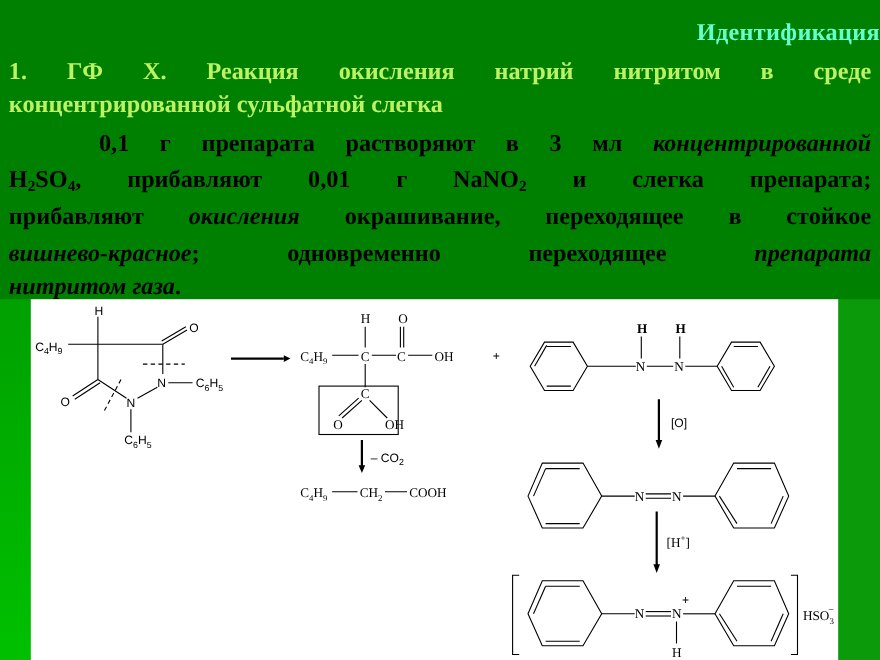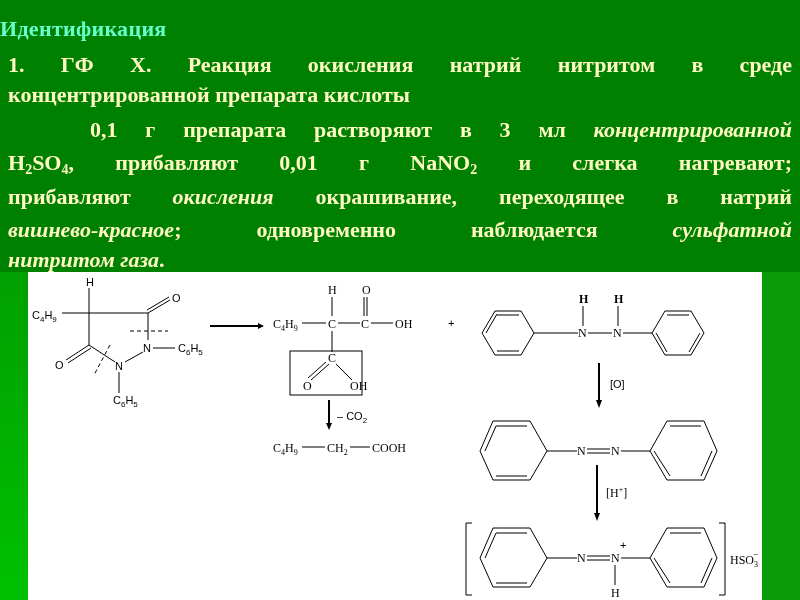--- a/index.html
+++ b/index.html
@@ -1,46 +1,46 @@
 <!DOCTYPE html>
 <html><head>
 <meta charset="utf-8">
 <style>
   html,body{margin:0;padding:0;}
   body{width:800px;height:600px;background:#008000;position:relative;overflow:hidden;font-family:"Liberation Serif",serif;}
-  .title{position:absolute;top:16px;left:0;width:800px;text-align:left;color:#66ffcc;font-size:22px;font-weight:bold;letter-spacing:0.3px;}
-  .heading{position:absolute;left:8px;width:784px;color:#fef9c3;font-size:22px;font-weight:bold;text-align:justify;text-align-last:justify;line-height:30px;}
+  .title{position:absolute;top:16px;left:0;width:800px;text-align:right;color:#66ffcc;font-size:22px;font-weight:bold;letter-spacing:0.3px;}
+  .heading{position:absolute;left:8px;width:784px;color:#bef264;font-size:22px;font-weight:bold;text-align:justify;text-align-last:justify;line-height:30px;}
   .h1{top:50px;}
   .h2{top:80px;text-align-last:left;}
-  .body-line{position:absolute;left:8px;width:784px;color:#fef9c3;font-size:22px;font-weight:bold;line-height:30px;text-align:justify;text-align-last:justify;white-space:nowrap;}
+  .body-line{position:absolute;left:8px;width:784px;color:#000000;font-size:22px;font-weight:bold;line-height:30px;text-align:justify;text-align-last:justify;white-space:nowrap;}
   .b1{top:115px;left:90px;width:702px;}
   .b2{top:148px;}
   .b3{top:182px;}
   .b4{top:215px;}
   .b5{top:245px;text-align-last:left;}
   .body-line i{font-style:italic;}
   .body-line .sub{font-size:14px;vertical-align:-4px;}
   .panel{position:absolute;left:28px;top:272px;width:734px;height:328px;background:#ffffff;}
   .panel svg{position:absolute;left:0;top:0;}
   .chem{font-family:"Liberation Sans",sans-serif;font-size:11px;fill:#000;}
   .chems{font-family:"Liberation Serif",serif;font-size:12px;fill:#000;}
   .rightbar{position:absolute;left:762px;top:272px;width:38px;height:328px;background:#0a9a0a;}
   .leftbar{position:absolute;left:0;top:272px;width:28px;height:328px;background:linear-gradient(#00a000,#00c000);}
 </style>
 </head>
 <body>
 
 <div class="title">Идентификация</div>
 <div class="heading h1">1. ГФ Х. Реакция окисления натрий нитритом в среде</div>
-<div class="heading h2">концентрированной препарата кислоты</div>
+<div class="heading h2">концентрированной сульфатной слегка</div>
 
 <div class="body-line b1"><span>0,1 г препарата растворяют в 3 мл </span><i>концентрированной</i></div>
-<div class="body-line b2"><span>H</span><span class="sub">2</span><span>SO</span><span class="sub">4</span><span>, прибавляют 0,01 г NaNO</span><span class="sub">2</span><span> и слегка нагревают;</span></div>
-<div class="body-line b3"><span>прибавляют </span><i>окисления</i><span> окрашивание, переходящее в натрий</span></div>
-<div class="body-line b4"><i>вишнево-красное</i><span>; одновременно наблюдается </span><i>сульфатной</i></div>
+<div class="body-line b2"><span>H</span><span class="sub">2</span><span>SO</span><span class="sub">4</span><span>, прибавляют 0,01 г NaNO</span><span class="sub">2</span><span> и слегка препарата;</span></div>
+<div class="body-line b3"><span>прибавляют </span><i>окисления</i><span> окрашивание, переходящее в стойкое</span></div>
+<div class="body-line b4"><i>вишнево-красное</i><span>; одновременно переходящее </span><i>препарата</i></div>
 <div class="body-line b5"><i>нитритом газа</i><span>.</span></div>
 
 <div class="leftbar"></div>
 <div class="rightbar"></div>
 
 <div class="panel">
 <svg width="734" height="328" viewBox="28 272 734 328" stroke="#000" stroke-width="1" fill="none">
 
   <g>
     <text class="chem" x="86" y="286" stroke="none">H</text>

